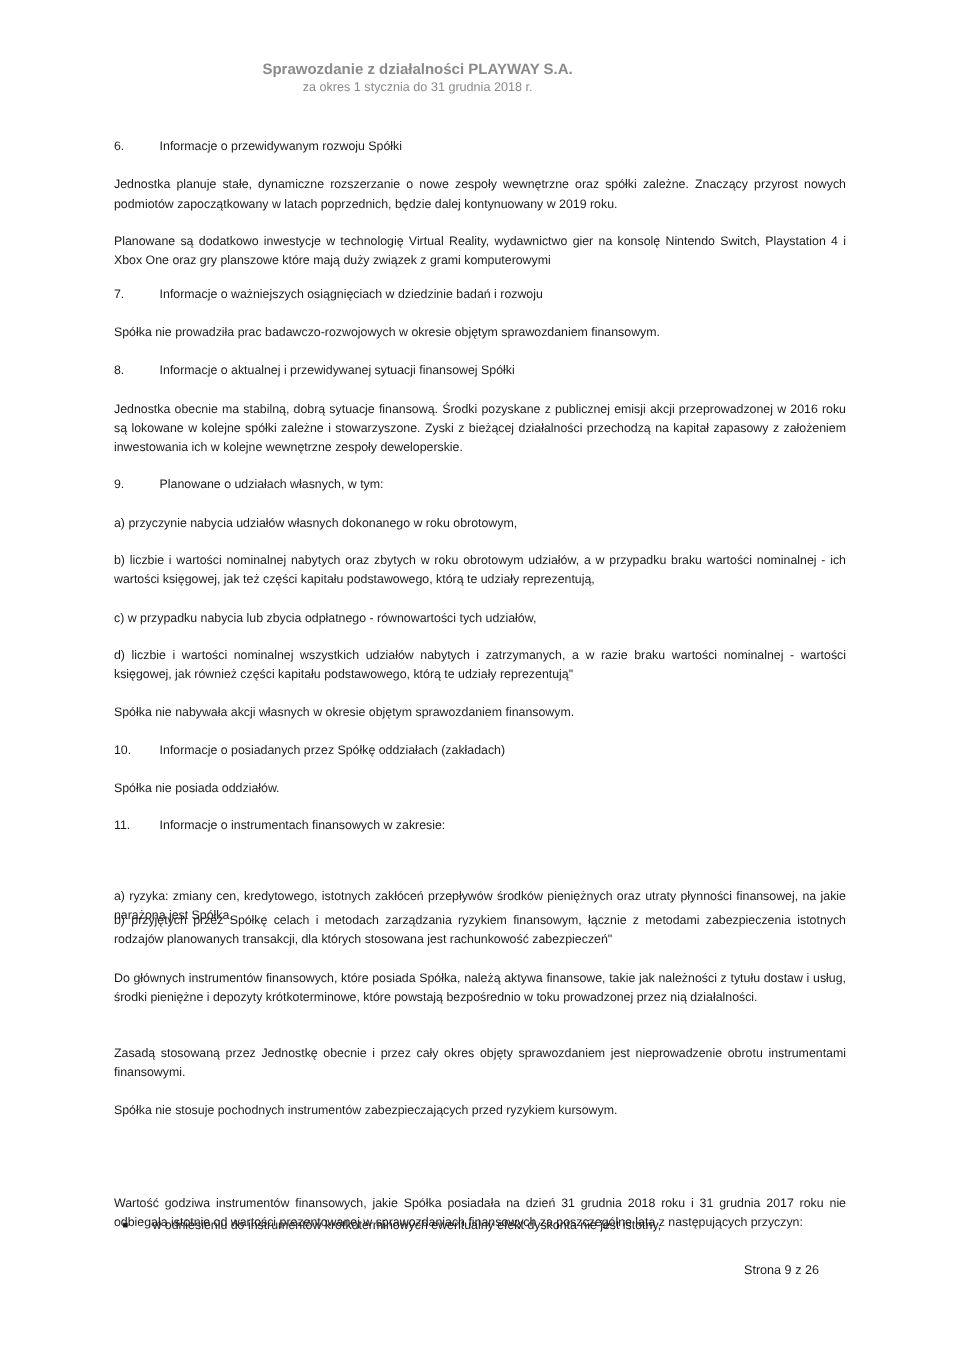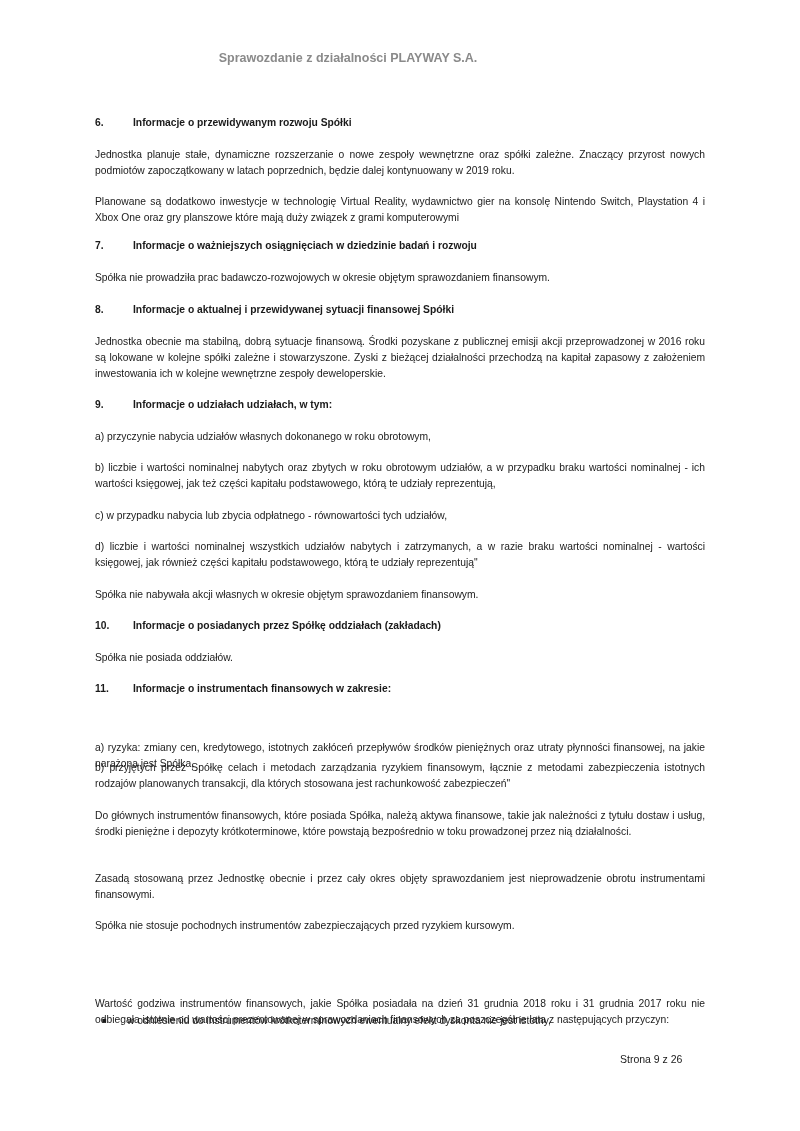--- a/index.html
+++ b/index.html
@@ -2,52 +2,53 @@
 <html><head>
 <meta charset="utf-8">
 <style>
   html, body { margin: 0; padding: 0; background: #ffffff; }
   body { width: 800px; height: 1131px; position: relative; overflow: hidden;
          font-family: "Liberation Sans", sans-serif; color: #1a1a1a; }
   .header { position: absolute; top: 50px; left: 0; width: 696px; text-align: center; color: #8a8a8a; }
   .header .t1 { font-size: 12.5px; font-weight: bold; line-height: 16px; }
   .header .t2 { font-size: 10.5px; line-height: 15px; }
   .abs { position: absolute; left: 95px; width: 610px; font-size: 10.3px; line-height: 16px; }
-  .heading { font-weight: bold; }
+  .heading { font-weight: normal; }
   .heading .num { display: inline-block; width: 38px; }
   .just { text-align: justify; }
   .bullet { position: absolute; left: 102px; font-size: 10.3px; line-height: 16px; }
   .bullet .mark { display: inline-block; width: 25px; font-size: 8px; vertical-align: 1px; }
   .footer { position: absolute; top: 1053px; left: 620px; width: 85px; font-size: 10.5px; color: #1a1a1a; }
 </style>
 </head>
 <body>
 
 <div class="header">
   <div class="t1">Sprawozdanie z działalności PLAYWAY S.A.</div>
+  <div class="t2">za okres 1 stycznia do 31 grudnia 2018 r.</div>
 </div>
 
 <div class="abs heading" style="top:115px">
   <span class="num">6.</span><span>Informacje o przewidywanym rozwoju Spółki</span>
 </div>
 <div class="abs just" style="top:147px">Jednostka planuje stałe, dynamiczne rozszerzanie o nowe zespoły wewnętrzne oraz spółki zależne. Znaczący przyrost nowych podmiotów zapoczątkowany w latach poprzednich, będzie dalej kontynuowany w 2019 roku.</div>
 <div class="abs just" style="top:194px">Planowane są dodatkowo inwestycje w technologię Virtual Reality, wydawnictwo gier na konsolę Nintendo Switch, Playstation 4 i Xbox One oraz gry planszowe które mają duży związek z grami komputerowymi</div>
 
 <div class="abs heading" style="top:238px">
   <span class="num">7.</span><span>Informacje o ważniejszych osiągnięciach w dziedzinie badań i rozwoju</span>
 </div>
 <div class="abs just" style="top:270px">Spółka nie prowadziła prac badawczo-rozwojowych w okresie objętym sprawozdaniem finansowym.</div>
 
 <div class="abs heading" style="top:302px">
   <span class="num">8.</span><span>Informacje o aktualnej i przewidywanej sytuacji finansowej Spółki</span>
 </div>
 <div class="abs just" style="top:334px">Jednostka obecnie ma stabilną, dobrą sytuacje finansową. Środki pozyskane z publicznej emisji akcji przeprowadzonej w 2016 roku są lokowane w kolejne spółki zależne i stowarzyszone. Zyski z bieżącej działalności przechodzą na kapitał zapasowy z założeniem inwestowania ich w kolejne wewnętrzne zespoły deweloperskie.</div>
 
 <div class="abs heading" style="top:397px">
-  <span class="num">9.</span><span>Informacje o udziałach udziałach, w tym:</span>
+  <span class="num">9.</span><span>Planowane o udziałach własnych, w tym:</span>
 </div>
 <div class="abs just" style="top:429px">a)  przyczynie nabycia udziałów własnych dokonanego w roku obrotowym,</div>
 <div class="abs just" style="top:460px">b)  liczbie i wartości nominalnej nabytych oraz zbytych w roku obrotowym udziałów, a w przypadku braku wartości nominalnej - ich wartości księgowej, jak też części kapitału podstawowego, którą te udziały reprezentują,</div>
 <div class="abs just" style="top:508px">c)  w przypadku nabycia lub zbycia odpłatnego - równowartości tych udziałów,</div>
 <div class="abs just" style="top:539px">d)  liczbie i wartości nominalnej wszystkich udziałów nabytych i zatrzymanych, a w razie braku wartości nominalnej - wartości księgowej, jak również części kapitału podstawowego, którą te udziały reprezentują"</div>
 <div class="abs just" style="top:587px">Spółka nie nabywała akcji własnych w okresie objętym sprawozdaniem finansowym.</div>
 
 <div class="abs heading" style="top:618px">
   <span class="num">10.</span><span>Informacje o posiadanych przez Spółkę oddziałach (zakładach)</span>
 </div>

